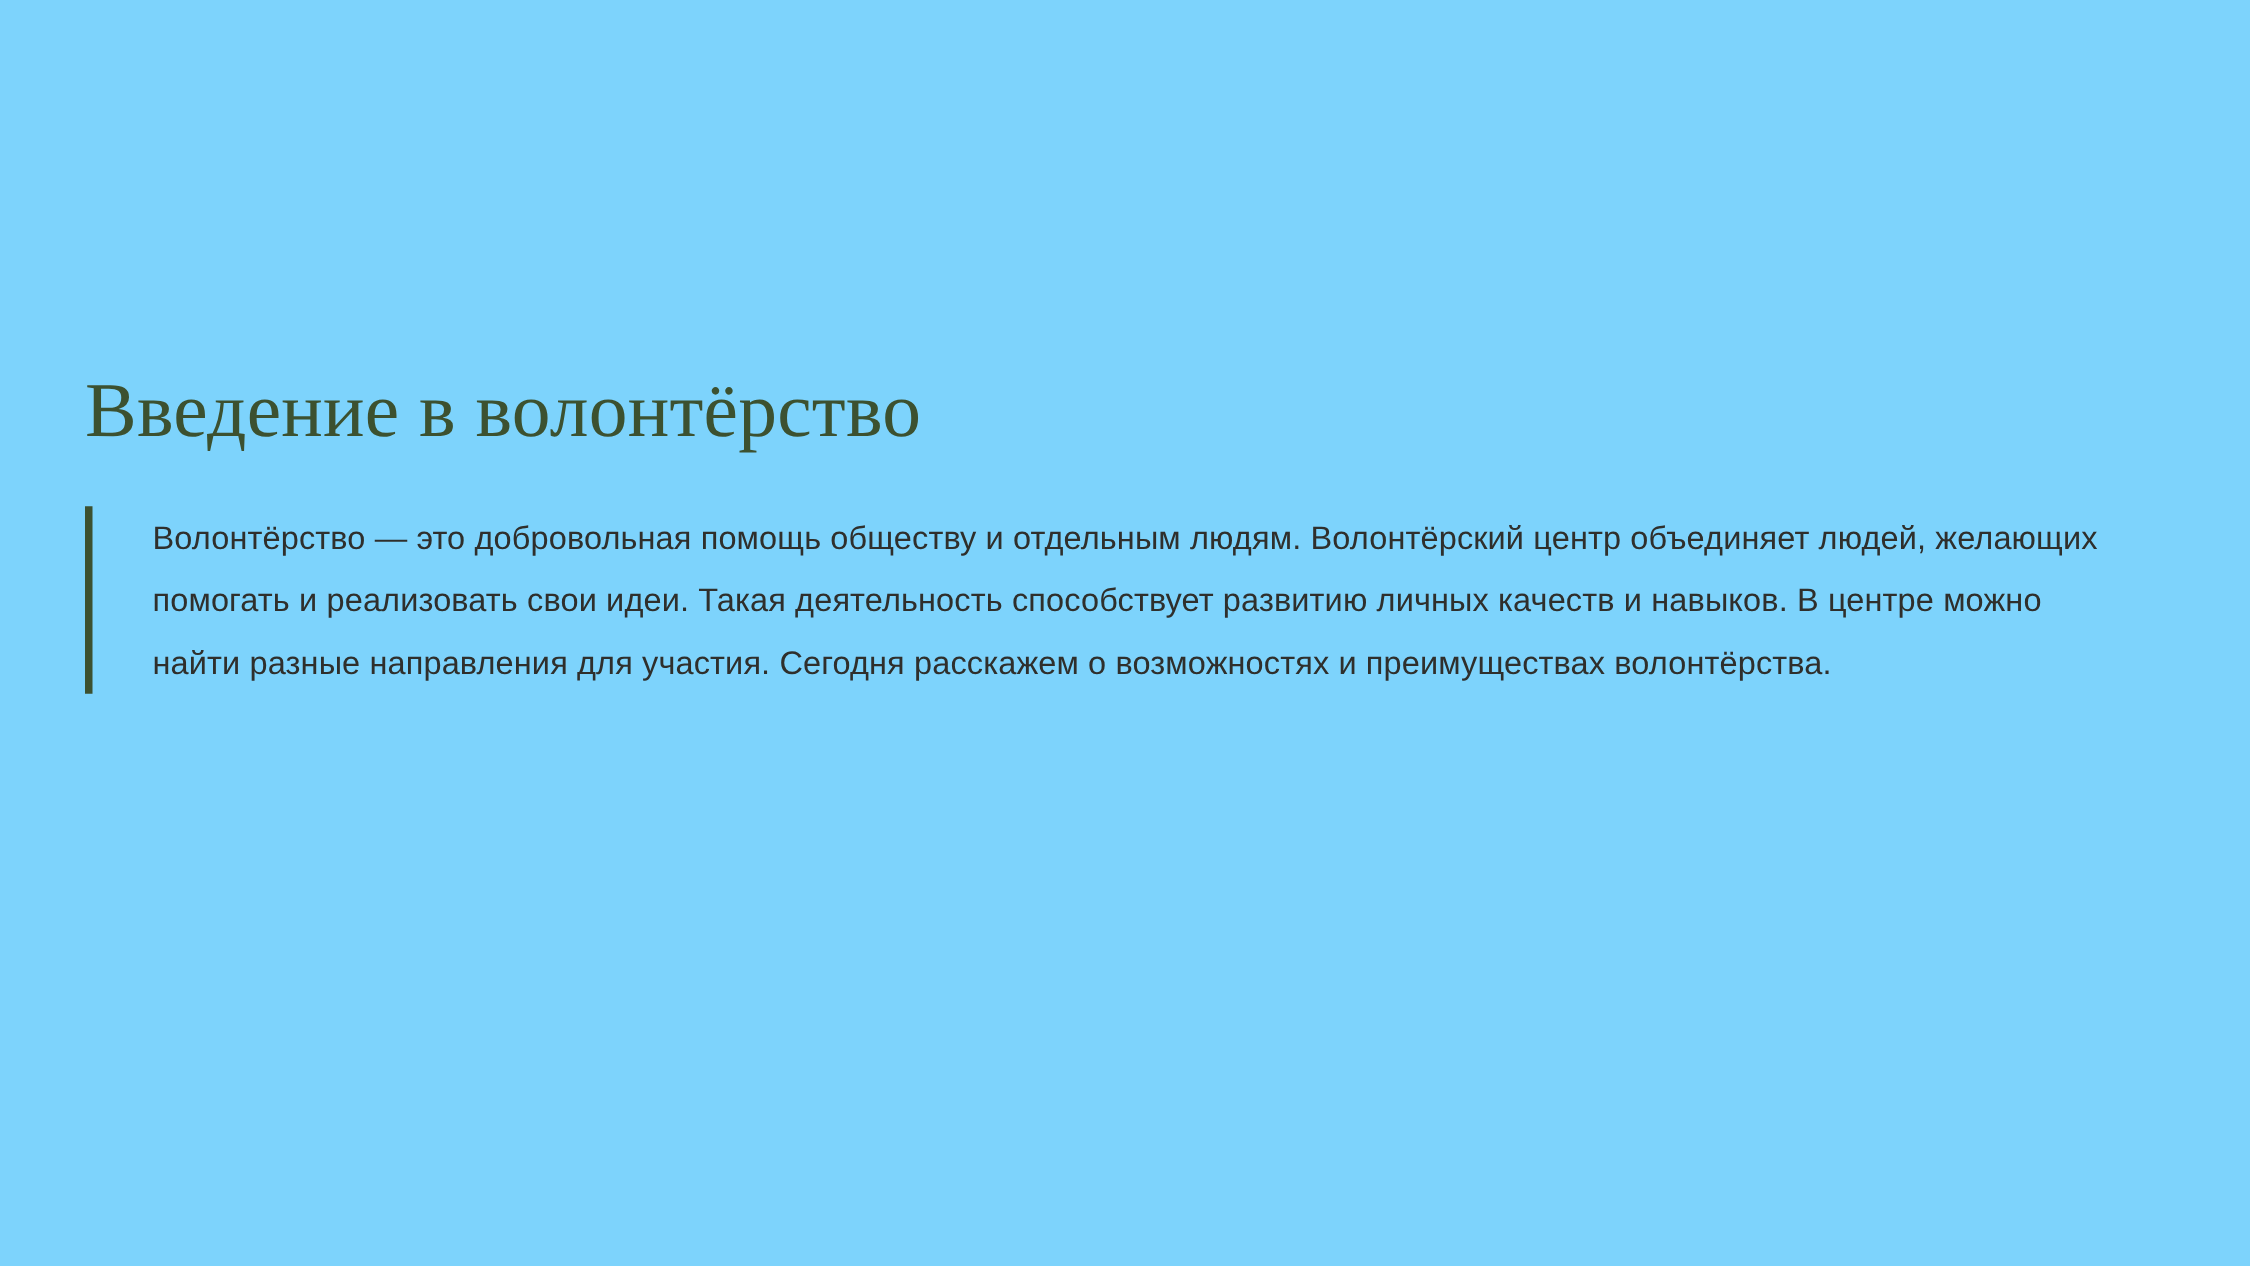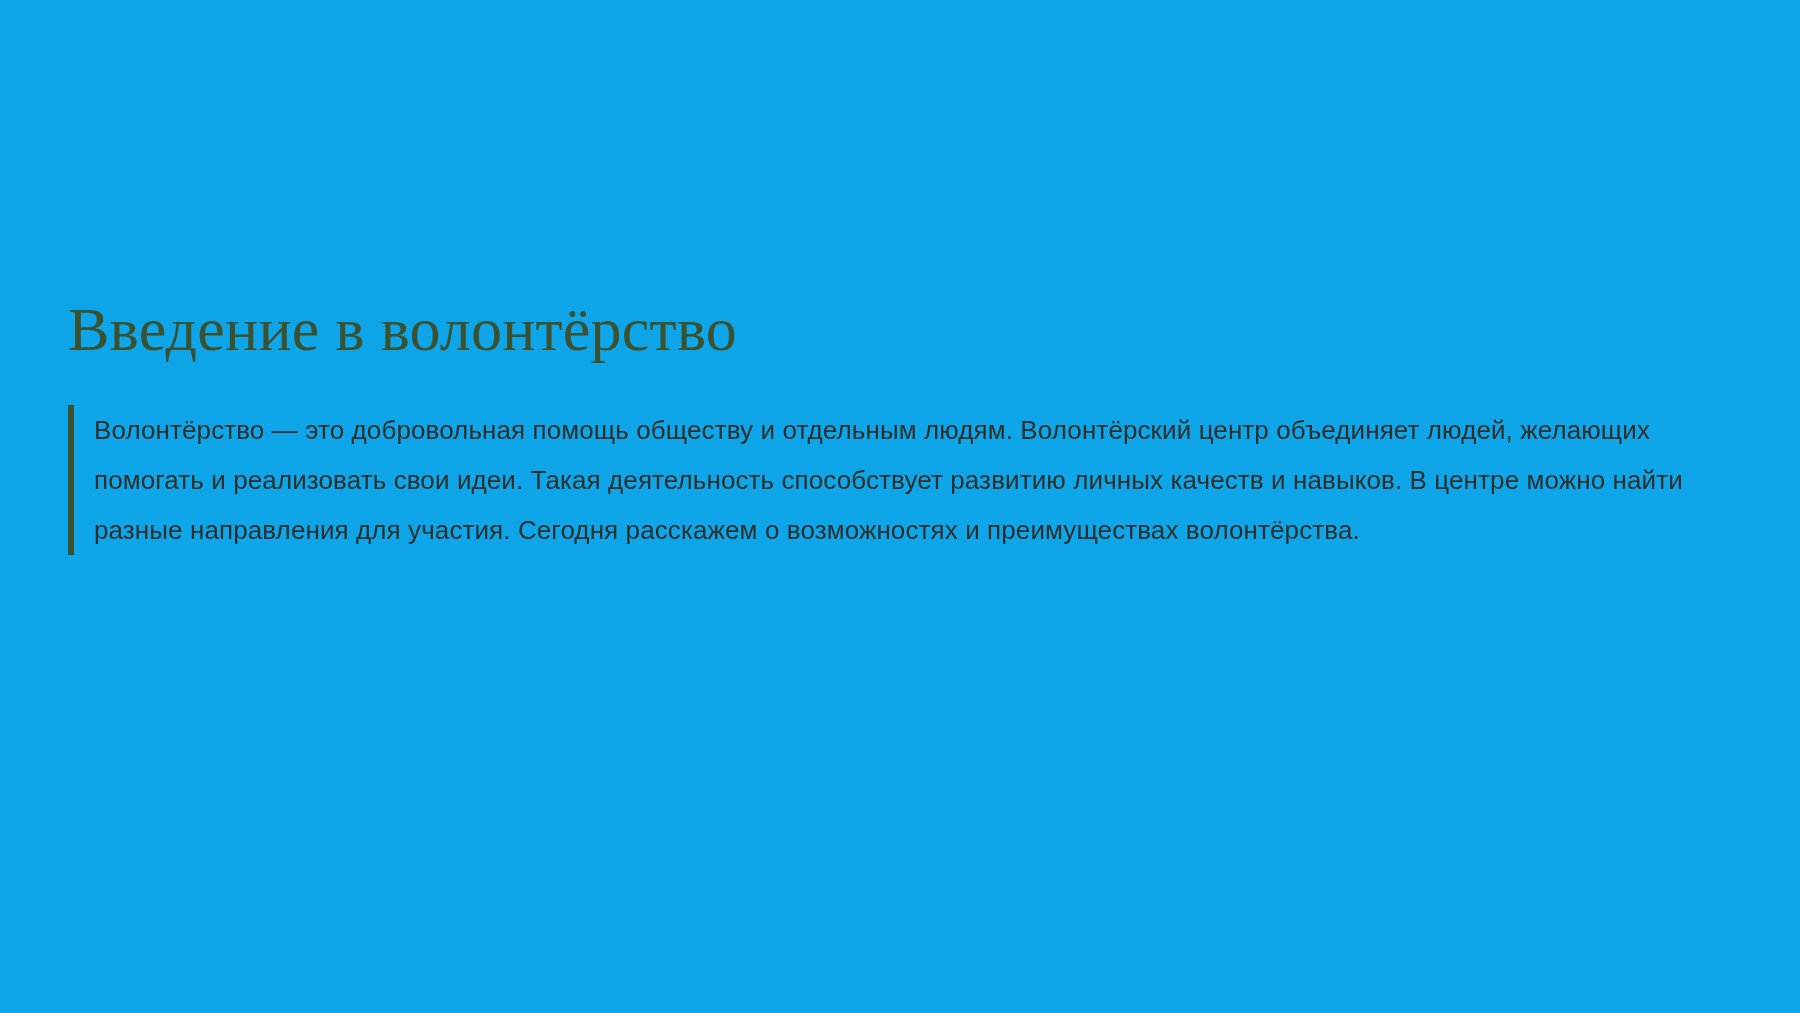--- a/index.html
+++ b/index.html
@@ -14,21 +14,21 @@
     overflow: hidden;
     background: #fdf4e7;
     font-family: "Liberation Sans", "DejaVu Sans", sans-serif;
     -webkit-font-smoothing: antialiased;
   }
 
   .slide {
     position: relative;
     width: 1800px;
     height: 1013px;
-    background: #0ea5e9;
+    background: #7dd3fc;
     box-sizing: border-box;
   }
 
   .slide-content {
     position: absolute;
     left: 68px;
     top: 296px;
     width: 1660px;
   }
 
@@ -52,21 +52,21 @@
 
   .accent-bar {
     flex: 0 0 auto;
     width: 6px;
     background: #3c5130;
     border-radius: 0;
   }
 
   .body-text-wrap {
     flex: 1 1 auto;
-    padding-left: 20px;
+    padding-left: 48px;
   }
 
   .body-text {
     margin: 0;
     font-family: "Liberation Sans", "DejaVu Sans", sans-serif;
     font-size: 26px;
     line-height: 50px;
     font-weight: 400;
     color: #2f2f2c;
     letter-spacing: 0.1px;

